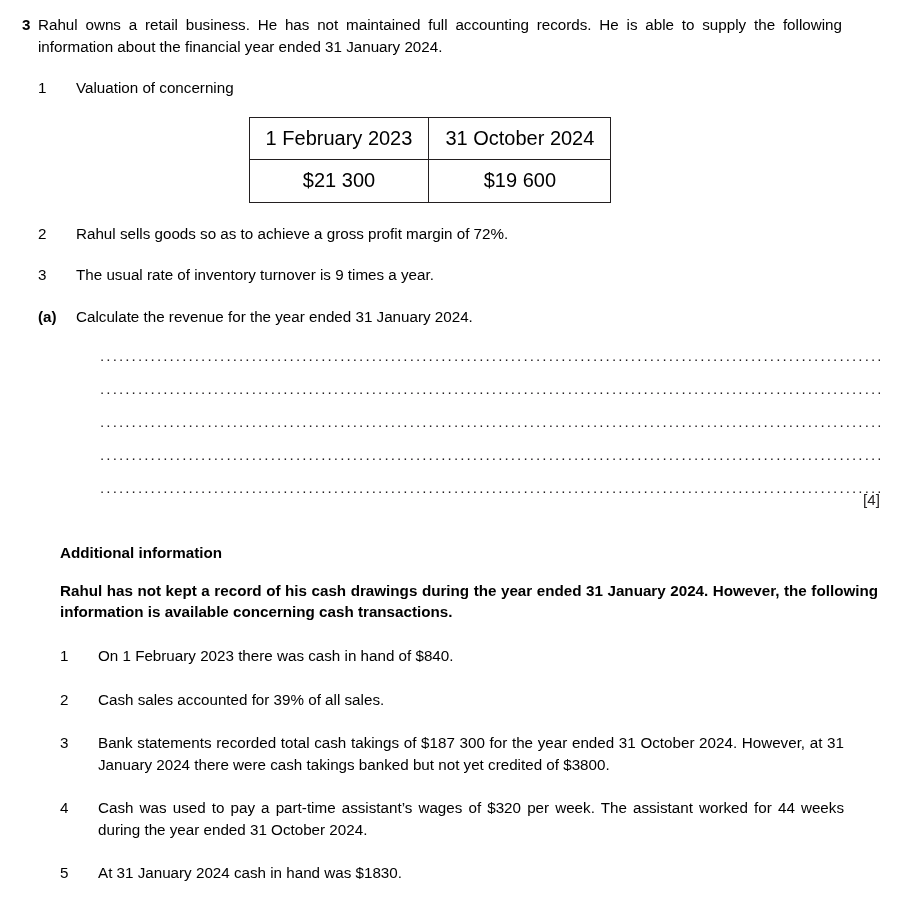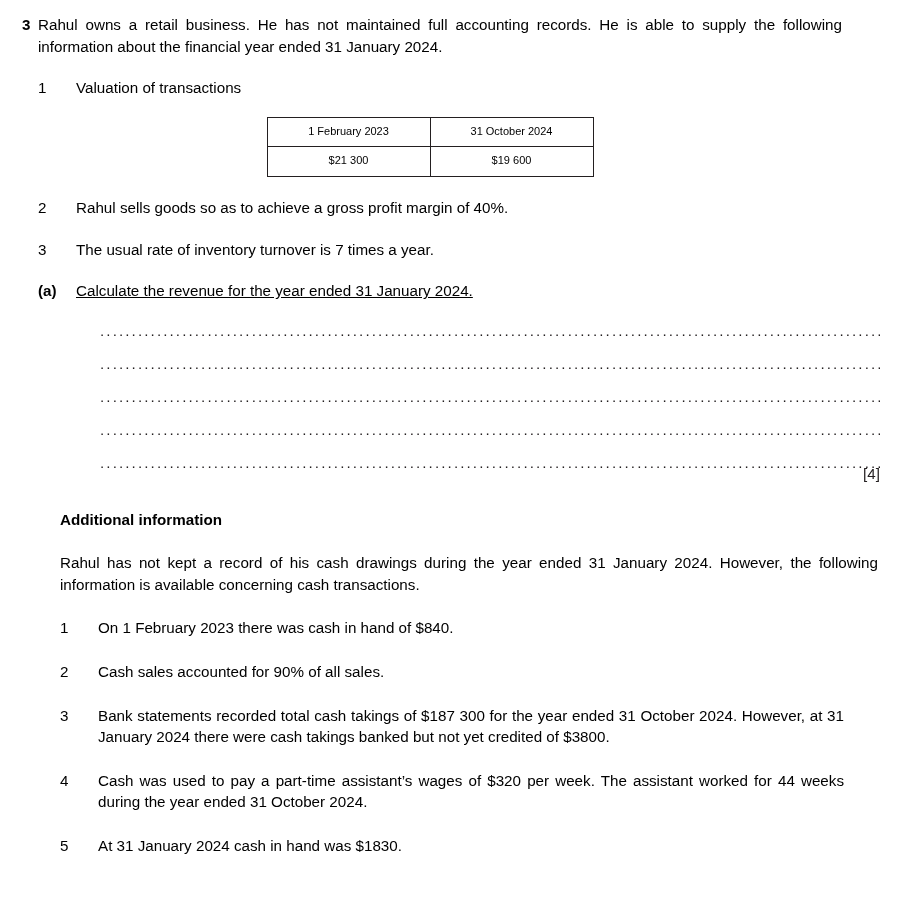--- a/index.html
+++ b/index.html
@@ -68,33 +68,32 @@
     margin-top: 20px;
   }
   .part-label {
     width: 38px;
     flex: 0 0 38px;
     font-weight: bold;
     box-sizing: border-box;
   }
   .part-text {
     flex: 1 1 auto;
-    text-decoration: underline;
   }
 
   
   .table-wrap {
     margin-top: 18px;
     display: flex;
     justify-content: center;
     padding-right: 20px;
   }
   table.inv {
     border-collapse: collapse;
-    font-size: 11px;
+    font-size: 20px;
   }
   table.inv td {
     border: 1px solid #231f20;
     padding: 6px 14px 7px 14px;
     text-align: center;
     min-width: 130px;
     white-space: nowrap;
   }
   table.inv td.head {
     padding: 6px 16px 7px 16px;
@@ -126,28 +125,29 @@
     letter-spacing: normal;
     font-size: 15.2px;
   }
   .lastline {
     position: relative;
     padding-right: 40px;
   }
 
   .section-head {
     font-weight: bold;
-    margin-top: 24px;
+    margin-top: 32px;
     padding-left: 60px;
   }
   .para {
-    margin-top: 22px;
+    margin-top: 16px;
     padding-left: 60px;
     padding-right: 24px;
     text-align: justify;
+    font-weight: bold;
   }
   .list {
     padding-left: 60px;
     padding-right: 48px;
   }
   .list .item-row {
     margin-top: 22px;
   }
   .list .item-num {
     width: 38px;
@@ -164,46 +164,46 @@
 
   <div class="top-block">
 
     <div class="q-row">
       <div class="q-num">3</div>
       <div class="q-body">
         <div class="q-intro">Rahul owns a retail business. He has not maintained full accounting records. He is able to supply the following information about the financial year ended 31 January 2024.</div>
 
         <div class="item-row">
           <div class="item-num">1</div>
-          <div class="item-text">Valuation of transactions</div>
+          <div class="item-text">Valuation of concerning</div>
         </div>
 
         <div class="table-wrap">
           <table class="inv">
             <tbody>
                 <tr>
               <td class="head">1 February 2023</td>
               <td class="head">31 October 2024</td>
             </tr>
             <tr>
               <td>$21 300</td>
               <td>$19 600</td>
             </tr>
           </tbody>
             </table>
         </div>
 
         <div class="item-row">
           <div class="item-num">2</div>
-          <div class="item-text">Rahul sells goods so as to achieve a gross profit margin of 40%.</div>
+          <div class="item-text">Rahul sells goods so as to achieve a gross profit margin of 72%.</div>
         </div>
 
         <div class="item-row">
           <div class="item-num">3</div>
-          <div class="item-text">The usual rate of inventory turnover is 7 times a year.</div>
+          <div class="item-text">The usual rate of inventory turnover is 9 times a year.</div>
         </div>
 
         <div class="part-row">
           <div class="part-label">(a)</div>
           <div class="part-text">Calculate the revenue for the year ended 31 January 2024.</div>
         </div>
       </div>
     </div>
 
     <div class="lines">
@@ -223,21 +223,21 @@
 
   <div class="para">Rahul has not kept a record of his cash drawings during the year ended 31 January 2024. However, the following information is available concerning cash transactions.</div>
 
   <div class="list">
     <div class="item-row">
       <div class="item-num">1</div>
       <div class="item-text">On 1 February 2023 there was cash in hand of $840.</div>
     </div>
     <div class="item-row">
       <div class="item-num">2</div>
-      <div class="item-text">Cash sales accounted for 90% of all sales.</div>
+      <div class="item-text">Cash sales accounted for 39% of all sales.</div>
     </div>
     <div class="item-row">
       <div class="item-num">3</div>
       <div class="item-text">Bank statements recorded total cash takings of $187 300 for the year ended 31 October 2024. However, at 31 January 2024 there were cash takings banked but not yet credited of $3800.</div>
     </div>
     <div class="item-row">
       <div class="item-num">4</div>
       <div class="item-text">Cash was used to pay a part-time assistant’s wages of $320 per week. The assistant worked for 44 weeks during the year ended 31 October 2024.</div>
     </div>
     <div class="item-row">

